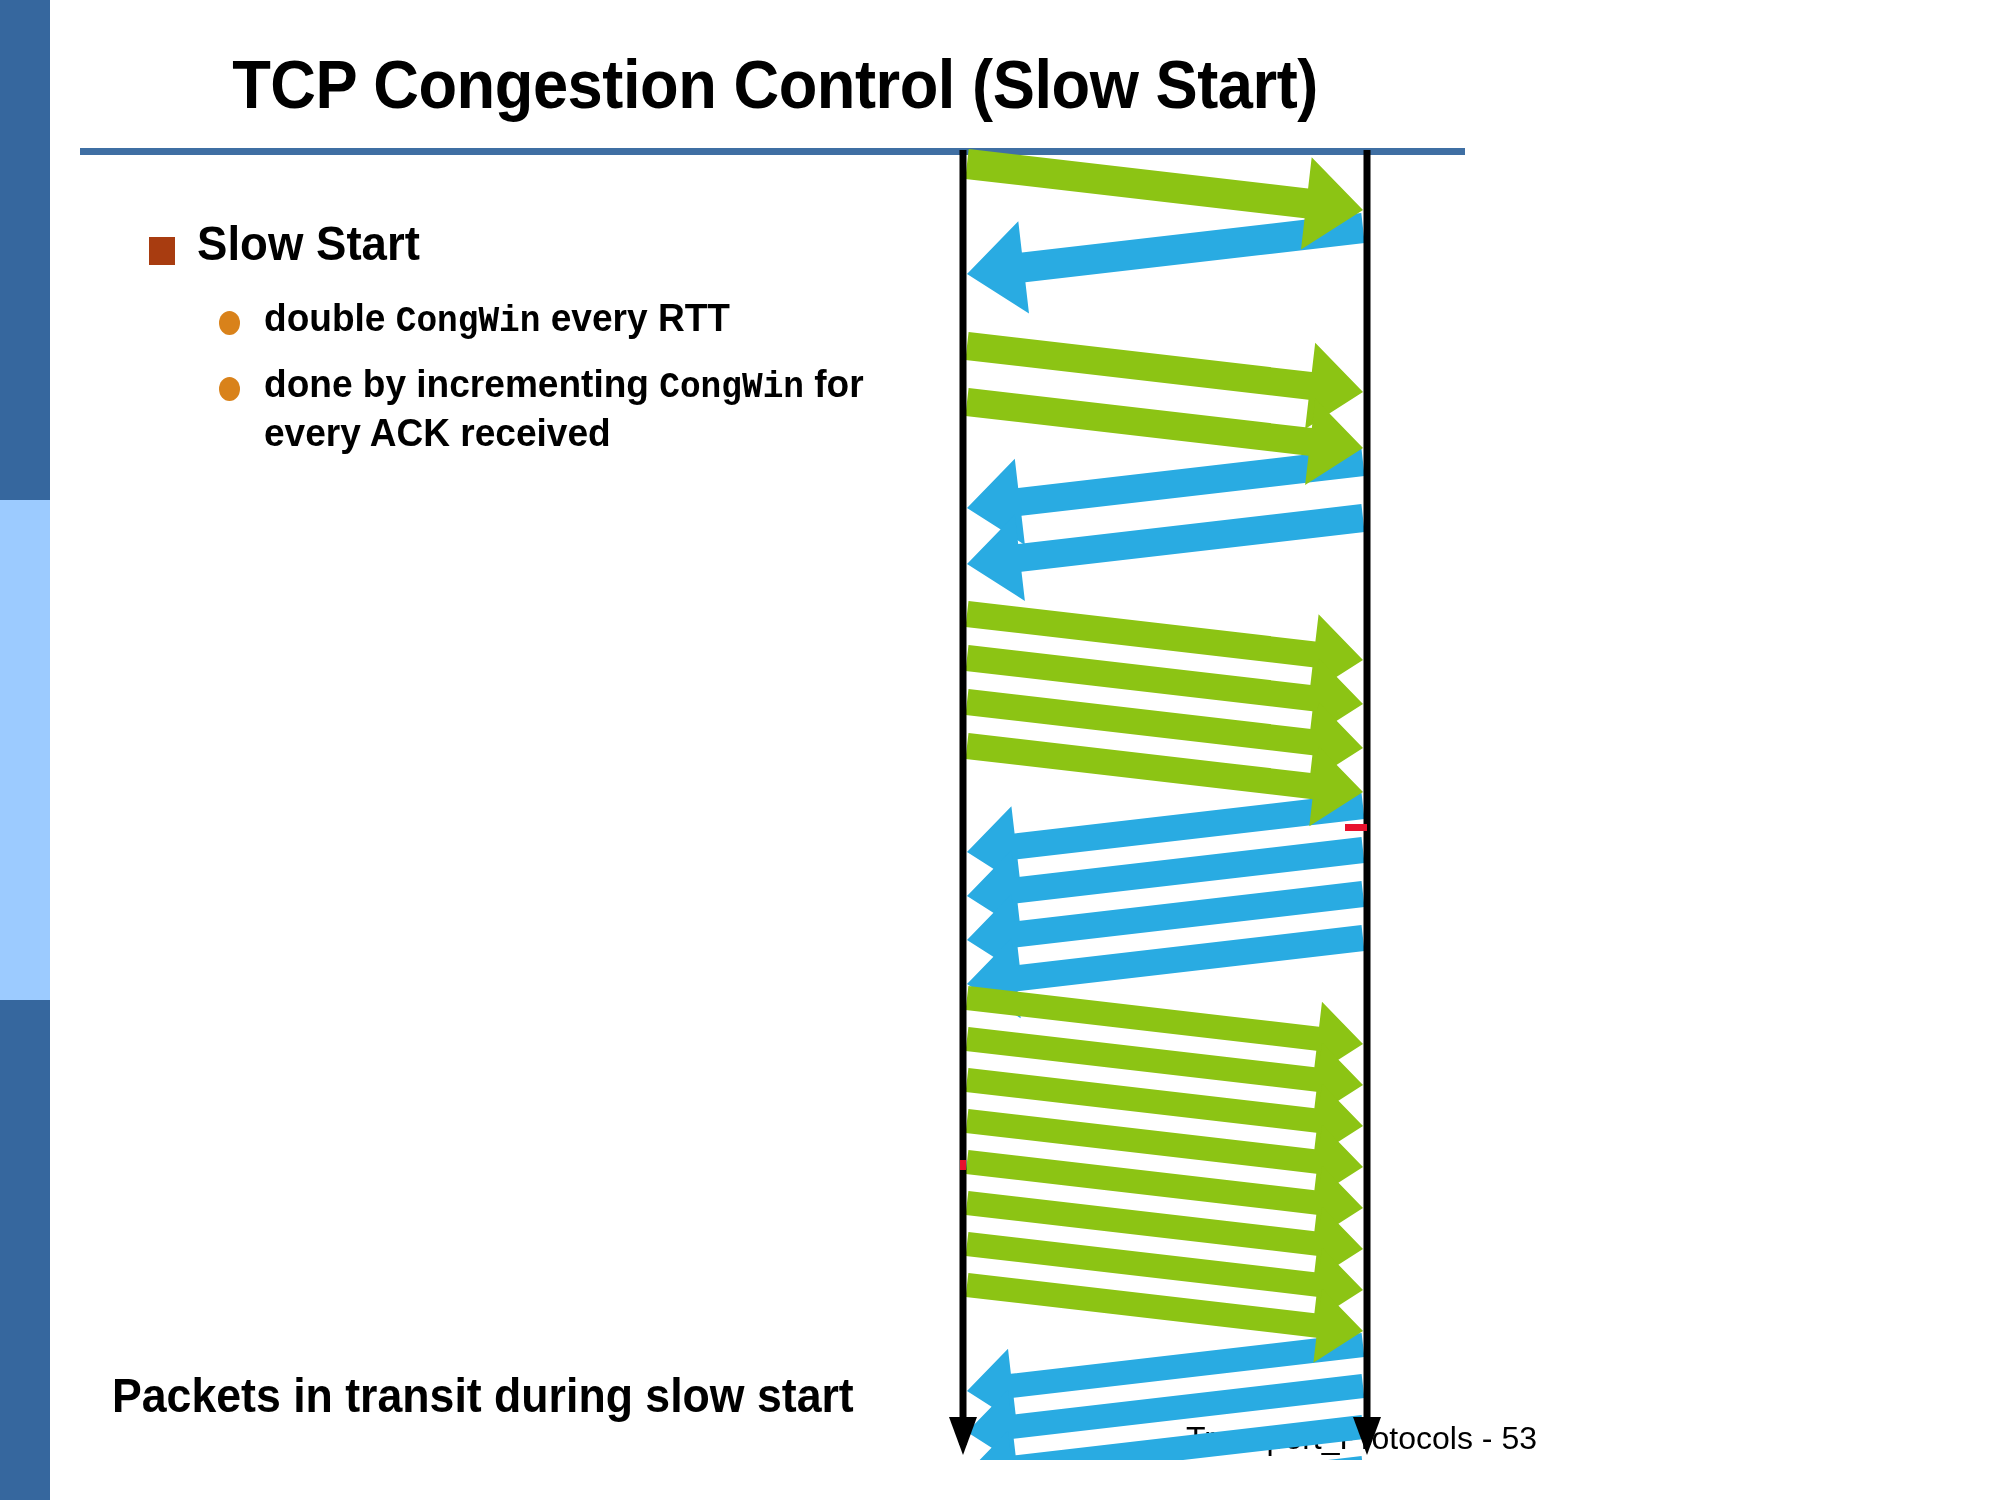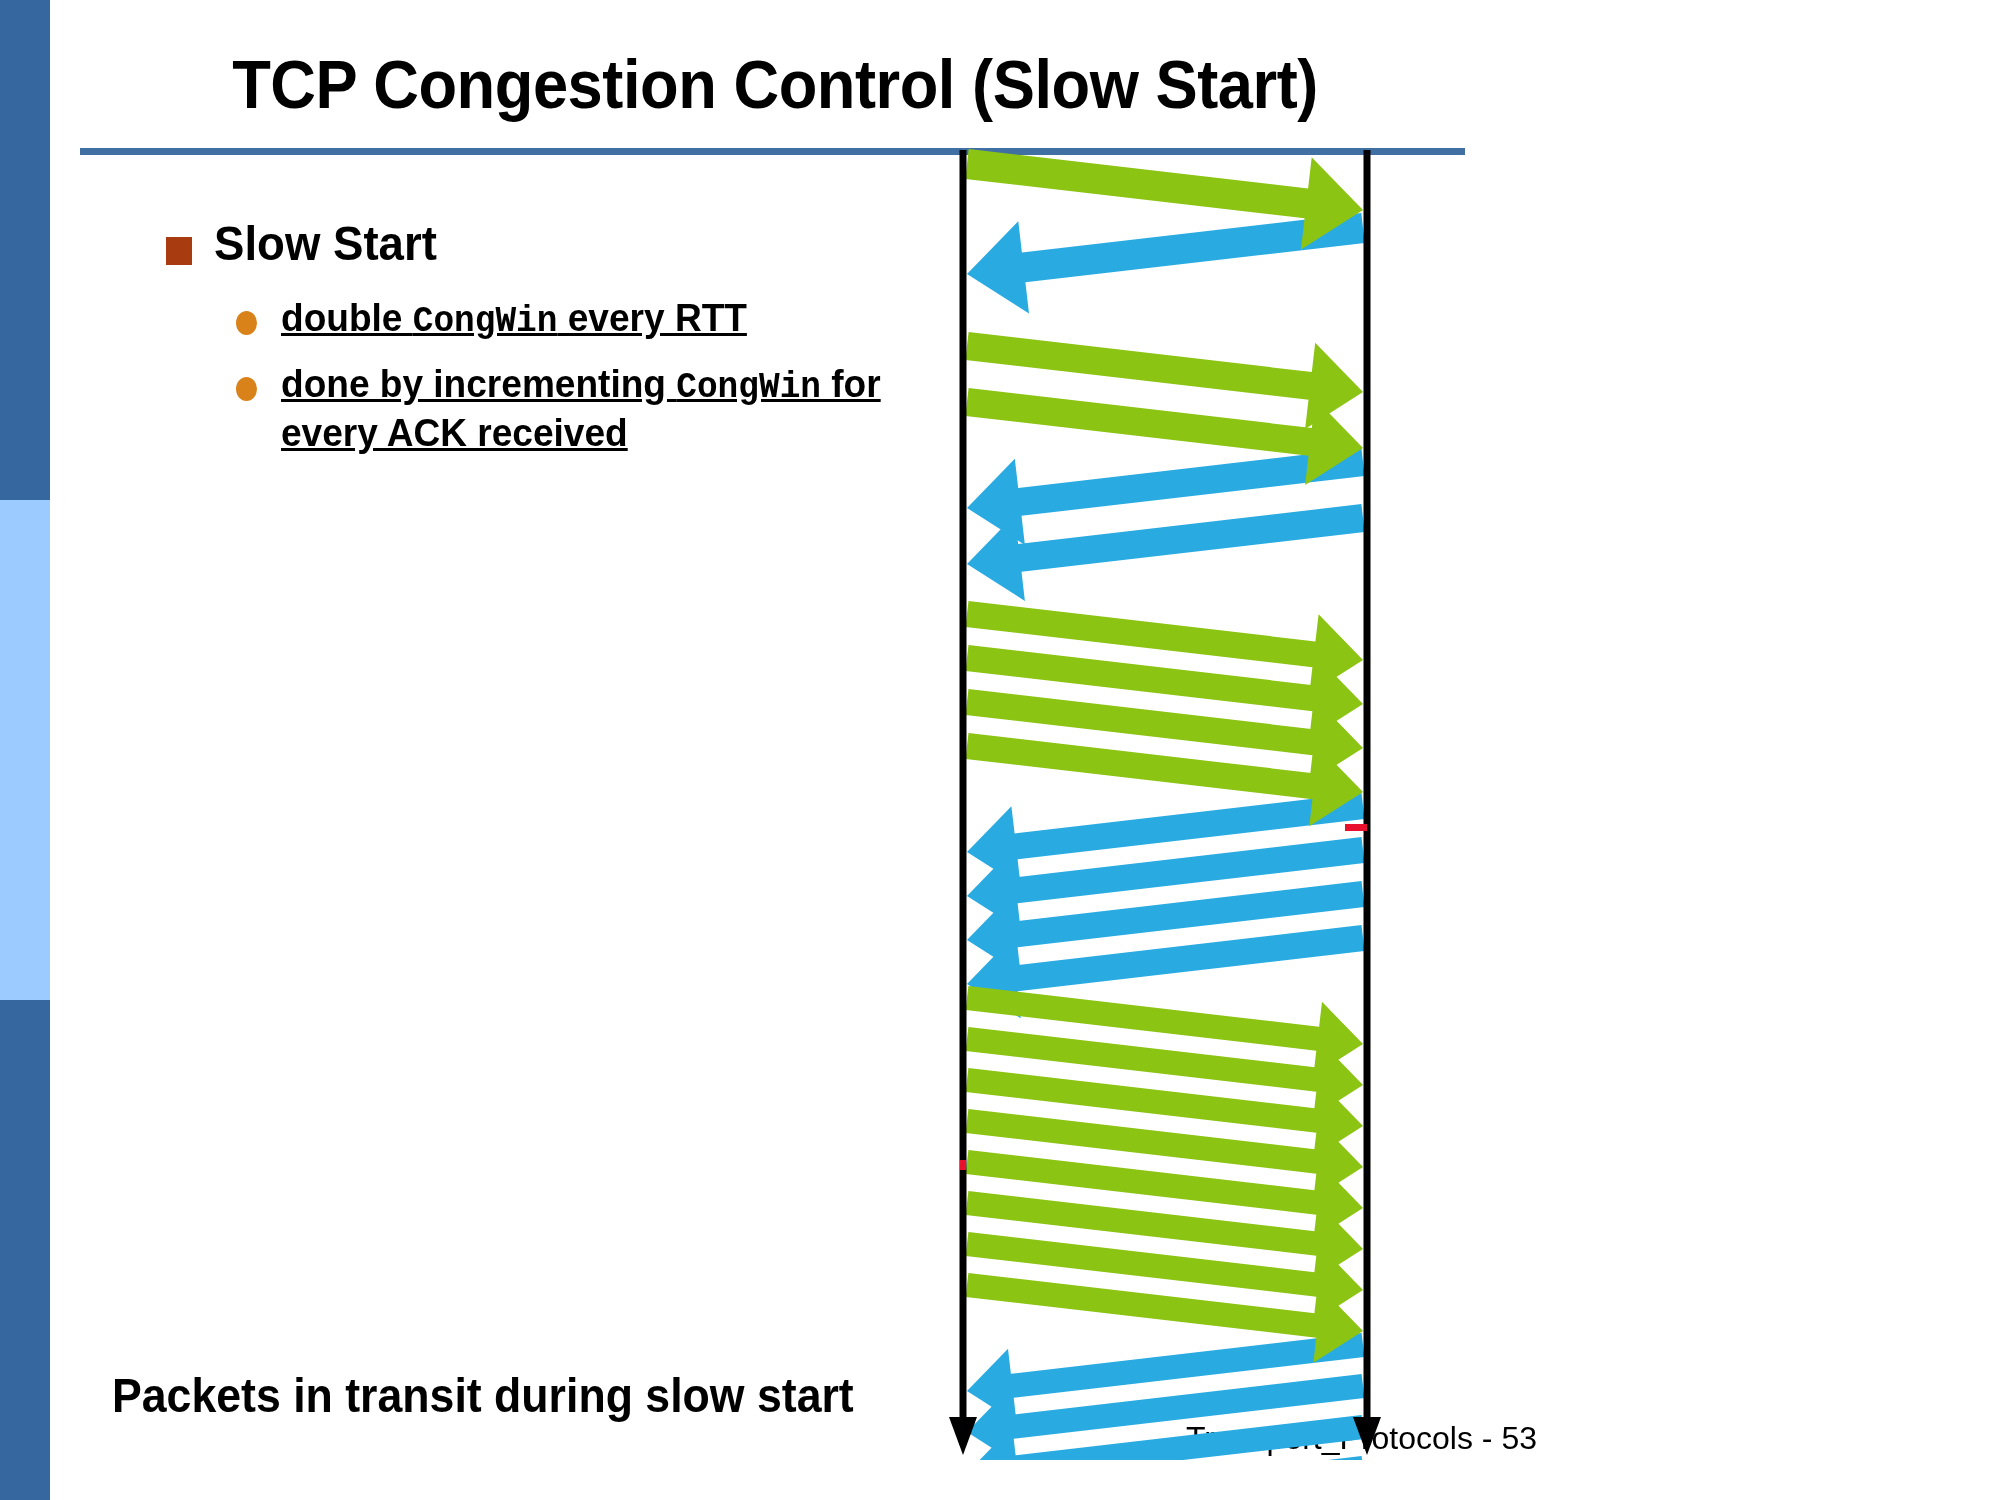--- a/index.html
+++ b/index.html
@@ -26,37 +26,37 @@
     font-family:"Liberation Sans", sans-serif;
     transform:scaleX(0.93);transform-origin:center top;
     white-space:nowrap;
   }
   #title-rule{
     position:absolute;left:80px;top:148px;width:1385px;height:7px;
   }
 
   
   #bullets{
-    position:absolute;left:166px;top:215px;width:790px;
+    position:absolute;left:149px;top:215px;width:790px;
   }
   .l1{
     display:flex;align-items:flex-start;
     margin-bottom:22px;
   }
   .l1 .sq{
     flex:0 0 auto;
     width:26px;height:28px;
     margin-top:22px;margin-right:22px;
   }
   .l1 .txt{
     font-size:49px;font-weight:bold;line-height:1.18;color:#000;
     transform:scaleX(0.93);transform-origin:left top;
     width:108%;
   }
-  .l2wrap{margin:6px 0 12px 70px;text-decoration:underline;}
+  .l2wrap{margin:6px 0 12px 70px;}
   .l2{
     display:flex;align-items:flex-start;margin-bottom:18px;
   }
   .l2 .dot{
     flex:0 0 auto;
     width:21px;height:24px;border-radius:50%;
     margin-top:16px;margin-right:24px;
   }
   .l2 .txt{
     font-size:39px;font-weight:bold;line-height:1.2;color:#000;

